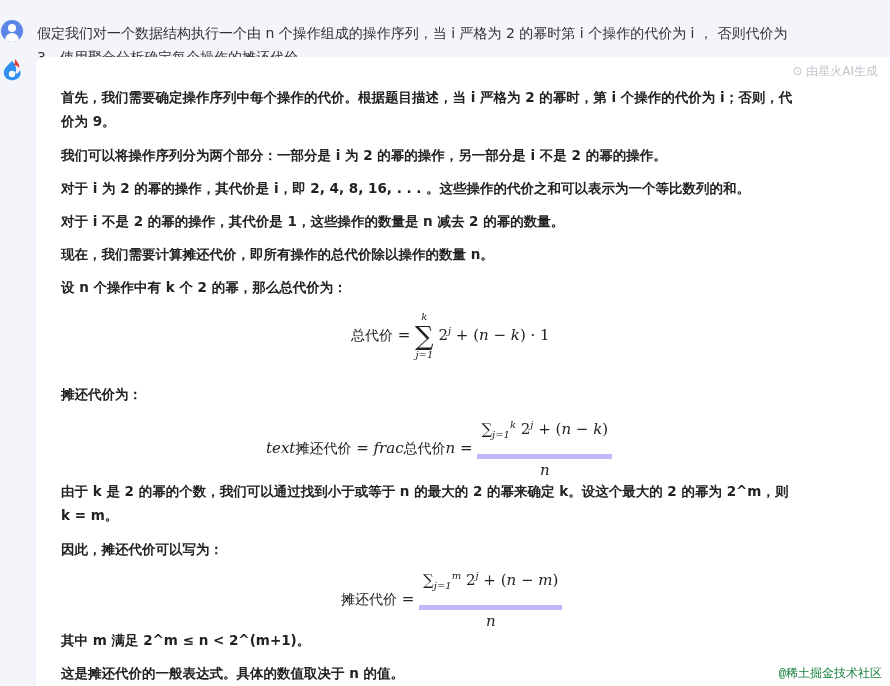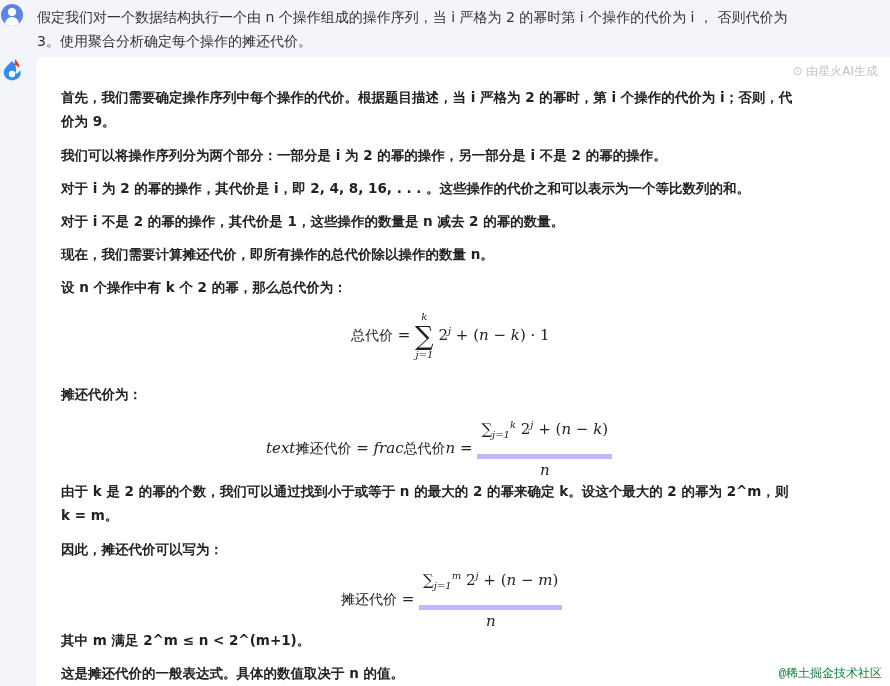--- a/index.html
+++ b/index.html
@@ -1,17 +1,17 @@
 <!DOCTYPE html>
 <html><head>
 <meta charset="utf-8">
 <style>
   html,body{margin:0;padding:0;}
   body{width:890px;height:686px;overflow:hidden;background:#f3f5fa;font-family:"DejaVu Sans","Liberation Sans",sans-serif;color:#222;position:relative;}
-  .user-row{position:absolute;left:0;top:0;width:802px;height:58px;}
+  .user-row{position:absolute;left:0;top:16px;width:802px;height:58px;}
   .avatar-user{position:absolute;left:1px;top:4px;width:22px;height:22px;border-radius:50%;background:#5b86e5;overflow:hidden;}
   .avatar-user .head{position:absolute;left:7px;top:4px;width:8px;height:8px;border-radius:50%;background:#fff;}
   .avatar-user .body{position:absolute;left:4px;top:13px;width:14px;height:12px;border-radius:7px 7px 0 0;background:#fff;}
   .question{position:absolute;left:37px;top:5px;width:800px;font-size:14px;line-height:24px;color:#333;}
   .avatar-bot{position:absolute;left:0px;top:58px;width:24px;height:24px;}
   .card{position:absolute;left:36px;top:57px;width:854px;height:640px;background:#fff;border-radius:8px 0 0 0;}
   .ai-tag{position:absolute;right:12px;top:6px;font-size:12px;color:#c0c4cc;}
   .content{position:absolute;left:25px;top:28px;width:800px;font-size:13.5px;color:#222;}
   .p{position:absolute;left:0;line-height:24px;white-space:nowrap;font-weight:bold;}
   .m{font-family:"DejaVu Serif","Liberation Serif",serif;font-style:italic;}

